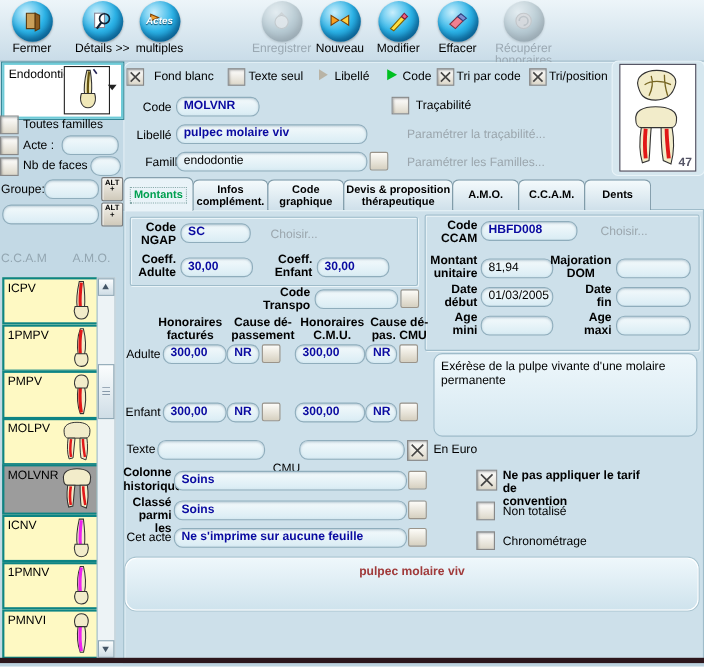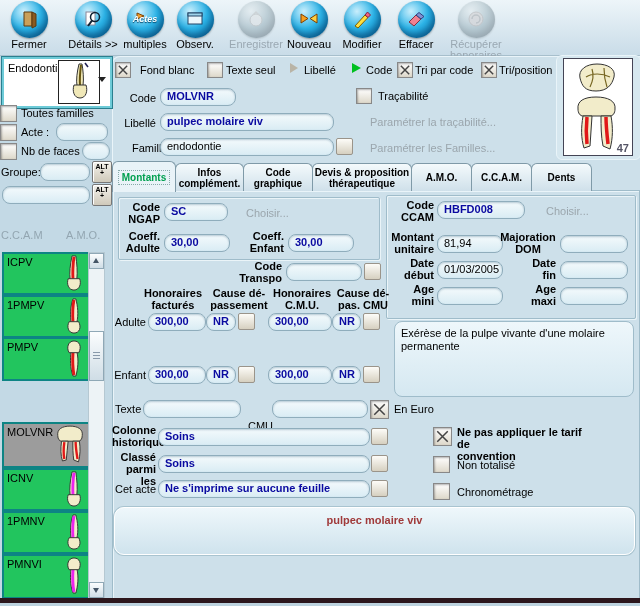--- a/index.html
+++ b/index.html
@@ -27,21 +27,21 @@
   .link{position:absolute;color:#9ba6ad;}
   .tri{position:absolute;width:0;height:0;border-top:5px solid transparent;border-bottom:5px solid transparent;}
   .groupbox{position:absolute;border:1px solid #9fbcca;border-radius:2px;box-shadow:inset 1px 1px 0 #eaf4f8,1px 1px 0 #eaf4f8;}
   
   .toppanel{position:absolute;left:112px;top:56px;width:527px;height:135px;background:#cde0ea;border-left:1px solid #e9f4f9;border-top:1px solid #e9f4f9;border-radius:8px 0 0 0;}
   .tabpanel{position:absolute;left:112px;top:190px;width:526px;height:412px;background:#cde0ea;border:1px solid #9fbcca;box-shadow:inset 1px 1px 0 #e9f4f9;}
   .tab{position:absolute;top:163px;height:27px;border:1px solid #7f9aa8;border-bottom:none;border-radius:6px 6px 0 0;background:linear-gradient(#f4fafc,#cfe0ea);display:flex;align-items:center;justify-content:center;text-align:center;font-size:10px;line-height:11px;cursor:pointer;z-index:1;}
   .tab.active{top:161px;height:30px;background:#e9f3f8;z-index:2;}
   .tab.active .tabtext{color:#00a050;font-weight:bold;border:1px dotted #8aa;padding:1px 3px;}
   
-  .side-item{position:absolute;left:2px;width:84px;background:#22c55e;border:2px solid #0d8484;cursor:pointer;}
+  .side-item{position:absolute;left:2px;width:84px;background:#fef9c3;border:2px solid #0d8484;cursor:pointer;}
   .side-item.selected{background:#9c9c9c;}
   .side-item .code{position:absolute;left:3px;top:2px;font-size:11px;}
   .side-item svg{position:absolute;right:2px;top:1px;}
   .flip{transform:scaleY(-1);}
   .sb-track{position:absolute;left:88px;top:252px;width:15px;height:345px;background:#edf3f6;border:1px solid #b5c8d2;}
   .sb-btn{position:absolute;left:0;width:13px;height:14px;background:linear-gradient(#fbfdfe,#cfdde6);border:1px solid #8fa8b6;}
   .arrow-up,.arrow-dn{position:absolute;left:3px;width:0;height:0;border-left:3px solid transparent;border-right:3px solid transparent;}
   .arrow-up{top:4px;border-bottom:5px solid #456;}
   .arrow-dn{top:5px;border-top:5px solid #456;}
   .sb-thumb{position:absolute;left:0;top:78px;width:13px;height:48px;background:linear-gradient(#fbfdfe,#cfdde6);border:1px solid #8fa8b6;}
@@ -77,29 +77,20 @@
       <div class="tlabel">Détails &gt;&gt;</div>
     </div>
     <div class="tbtn" style="left:117px;width:56px">
       <div class="sphere">
           <svg width="20" height="20" viewBox="0 0 20 20">
             <path d="M2 4l7 3-7 3z" fill="#f0a030" stroke="#804000"></path>
           </svg>
           <span class="stext">Actes</span>
         </div>
       <div class="tlabel">multiples</div>
-    </div>
-    <div class="tbtn" style="left:167px;width:56px">
-      <div class="sphere">
-          <svg width="20" height="20" viewBox="0 0 20 20">
-            <rect x="3" y="4" width="14" height="11" fill="#eaf6fb" stroke="#246"></rect>
-            <rect x="3" y="4" width="14" height="3" fill="#9fd4ea" stroke="#246"></rect>
-          </svg>
-        </div>
-      <div class="tlabel">Observ.</div>
     </div>
     <div class="tbtn disabled" style="left:226px;width:60px">
       <div class="sphere">
           <svg width="20" height="20" viewBox="0 0 20 20">
             <circle cx="10" cy="11" r="6" fill="#ddd" stroke="#999"></circle>
             <path d="M7 6l3-3 3 3" fill="none" stroke="#aaa" stroke-width="1.5"></path>
           </svg>
         </div>
       <div class="tlabel">Enregistrer</div>
     </div>
@@ -371,20 +362,28 @@
       </svg>
   </div>
   <div class="side-item" style="top:337px;height:40px">
     <span class="code">PMPV</span>
     <svg class="flip" width="26" height="37" viewBox="0 0 26 38">
         <path d="M13 1c-3 8-3 18-2 25l6 0c2-9 1-17-1-25z" fill="#f2ecca" stroke="#333"></path>
         <path d="M14 2c-1.5 8-1.5 16-1 23" stroke-width="3" fill="none" stroke="#e11818"></path>
         <path d="M9 25c-3 5-1 12 5 12s8-6 5-12z" fill="#f2ecca" stroke="#333"></path>
       </svg>
   </div>
+  <div class="side-item" style="top:380px;height:39px">
+    <span class="code">MOLPV</span>
+    <svg width="32" height="36" viewBox="0 0 34 40">
+        <path d="M4 11C3 4 9 1 17 1s14 3 13 10c0 4-2 6-4 6H8c-2 0-4-2-4-6z" fill="#f2ecca" stroke="#333"></path>
+        <path d="M8 17c-1 8-1 15 1 21l4-1c1-7 1-13 2-20zM20 17c0 7 0 13 1 20l5 2c2-7 2-15 1-22z" fill="#f2ecca" stroke="#333"></path>
+        <path d="M11 18c-1 7-1 13 0 18M23 18c0 6 1 12 2 18" stroke-width="2.5" fill="none" stroke="#e11818"></path>
+      </svg>
+  </div>
   <div class="side-item selected" style="top:422px;height:42px">
     <span class="code">MOLVNR</span>
     <svg width="32" height="38" viewBox="0 0 34 40">
         <path d="M4 11C3 4 9 1 17 1s14 3 13 10c0 4-2 6-4 6H8c-2 0-4-2-4-6z" fill="#f2ecca" stroke="#333"></path>
         <path d="M8 17c-1 8-1 15 1 21l4-1c1-7 1-13 2-20zM20 17c0 7 0 13 1 20l5 2c2-7 2-15 1-22z" fill="#f2ecca" stroke="#333"></path>
         <path d="M11 18c-1 7-1 13 0 18M23 18c0 6 1 12 2 18" stroke-width="2.5" fill="none" stroke="#e11818"></path>
       </svg>
   </div>
   <div class="side-item" style="top:468px;height:39px">
     <span class="code">ICNV</span>

